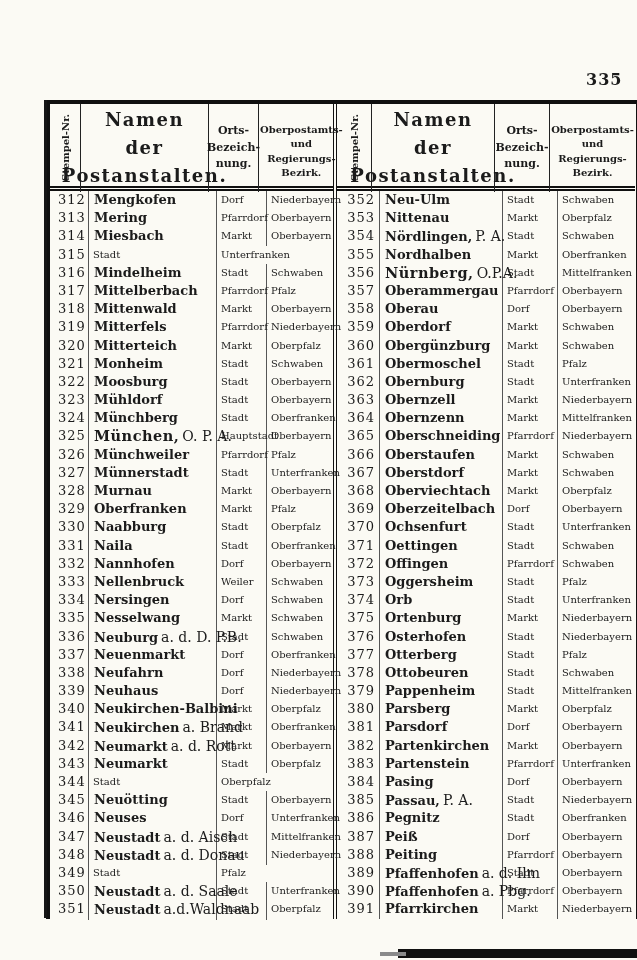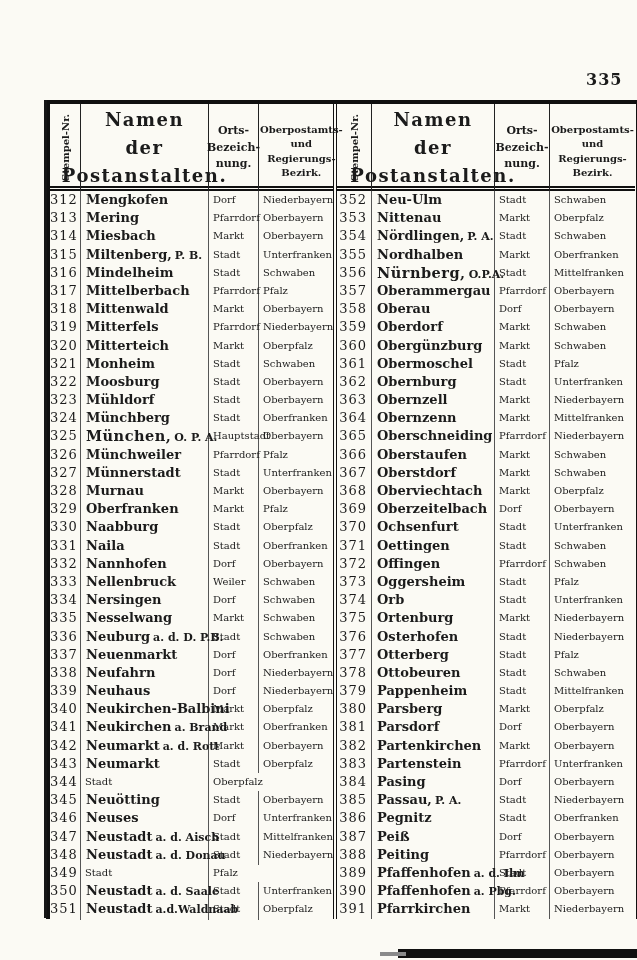--- a/index.html
+++ b/index.html
@@ -48,40 +48,40 @@
   .th-name{font-size:18px;line-height:1.55;letter-spacing:1.5px;}
   .th-ort{font-size:11px;line-height:1.5;}
   .th-bez{font-size:10px;line-height:1.45;margin-top:8px;}
   .vert{
     writing-mode:vertical-rl;
     transform:rotate(180deg);
     font-size:10px;font-weight:bold;
     white-space:nowrap;
   }
   
-  .tbody{display:block;}
+  .tbody{display:block;padding-left:8px;}
   .trow{
     display:grid;height:18.2px;line-height:18.2px;
     overflow:visible;
   }
   .tgroup.left  .trow{grid-template-columns:31px 128px 50px 1fr;}
   .tgroup.right .trow{grid-template-columns:35px 123px 55px 1fr;}
   .td{
     border-right:1px solid #555;
     white-space:nowrap;
     box-sizing:border-box;
     overflow:visible;
   }
   .td:last-child{border-right:none;}
   .td-nr{
     font-size:13px;text-align:right;padding-right:4px;
     letter-spacing:1px;
   }
   .td-name{padding-left:5px;font-size:13px;font-weight:bold;}
-  .td-name .suffix{font-size:11px;font-weight:bold;margin-left:3px;letter-spacing:0;}
+  .td-name .suffix{font-size:14px;font-weight:normal;margin-left:3px;letter-spacing:0;}
   .td-name.hauptort{font-size:14.5px;letter-spacing:.5px;}
   .td-ort,.td-bez{font-size:10px;padding-left:4px;}
   
   .artifact{position:absolute;background:#101010;}
   .artifact-bottom{left:398px;top:949px;width:239px;height:9px;}
   .artifact-bottom-gray{left:380px;top:952px;width:26px;height:4px;background:#8a8a8a;}
   .artifact-left-edge{left:44px;top:100px;width:3px;height:818px;background:#161616;}
 </style>
 </head>
 <body>
@@ -122,21 +122,20 @@
             <div class="td td-bez">Oberbayern</div>
           </div>
           <div class="trow">
             <div class="td td-nr">314</div>
             <div class="td td-name">Miesbach</div>
             <div class="td td-ort">Markt</div>
             <div class="td td-bez">Oberbayern</div>
           </div>
           <div class="trow">
             <div class="td td-nr">315</div>
-            <div class="td td-name">Miltenberg,<span class="suffix">P. B.</span></div>
             <div class="td td-ort">Stadt</div>
             <div class="td td-bez">Unterfranken</div>
           </div>
           <div class="trow">
             <div class="td td-nr">316</div>
             <div class="td td-name">Mindelheim</div>
             <div class="td td-ort">Stadt</div>
             <div class="td td-bez">Schwaben</div>
           </div>
           <div class="trow">

